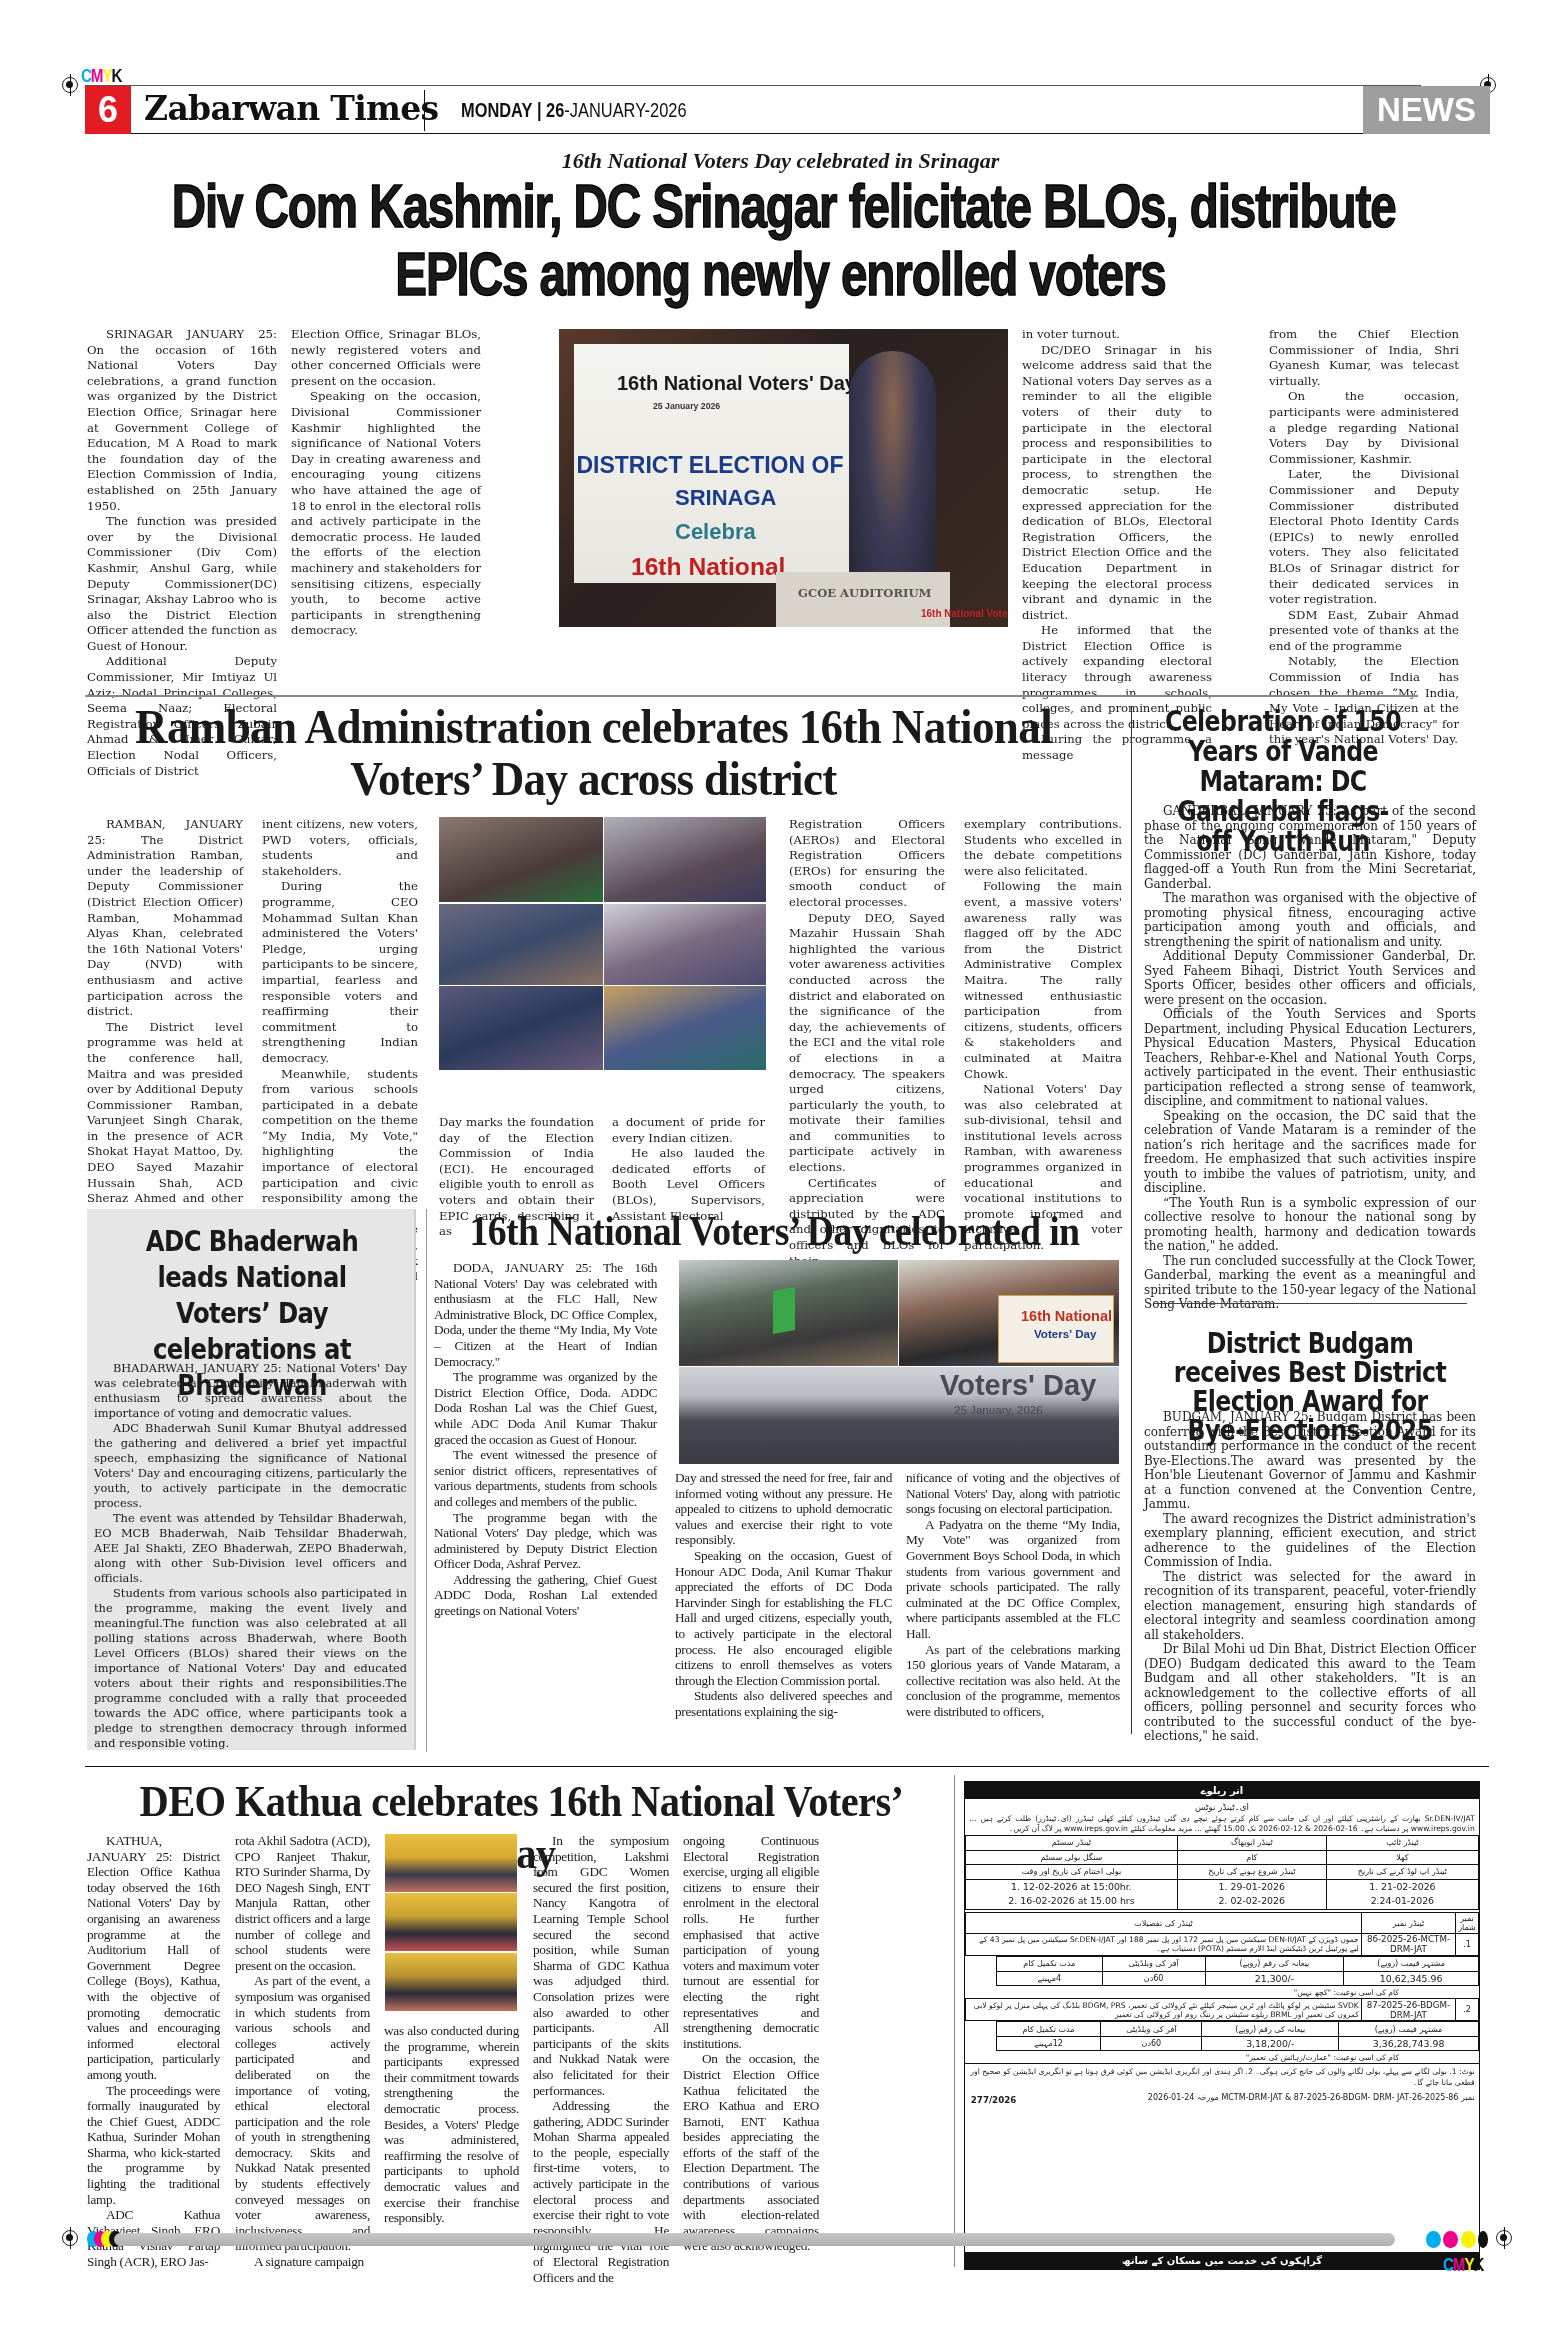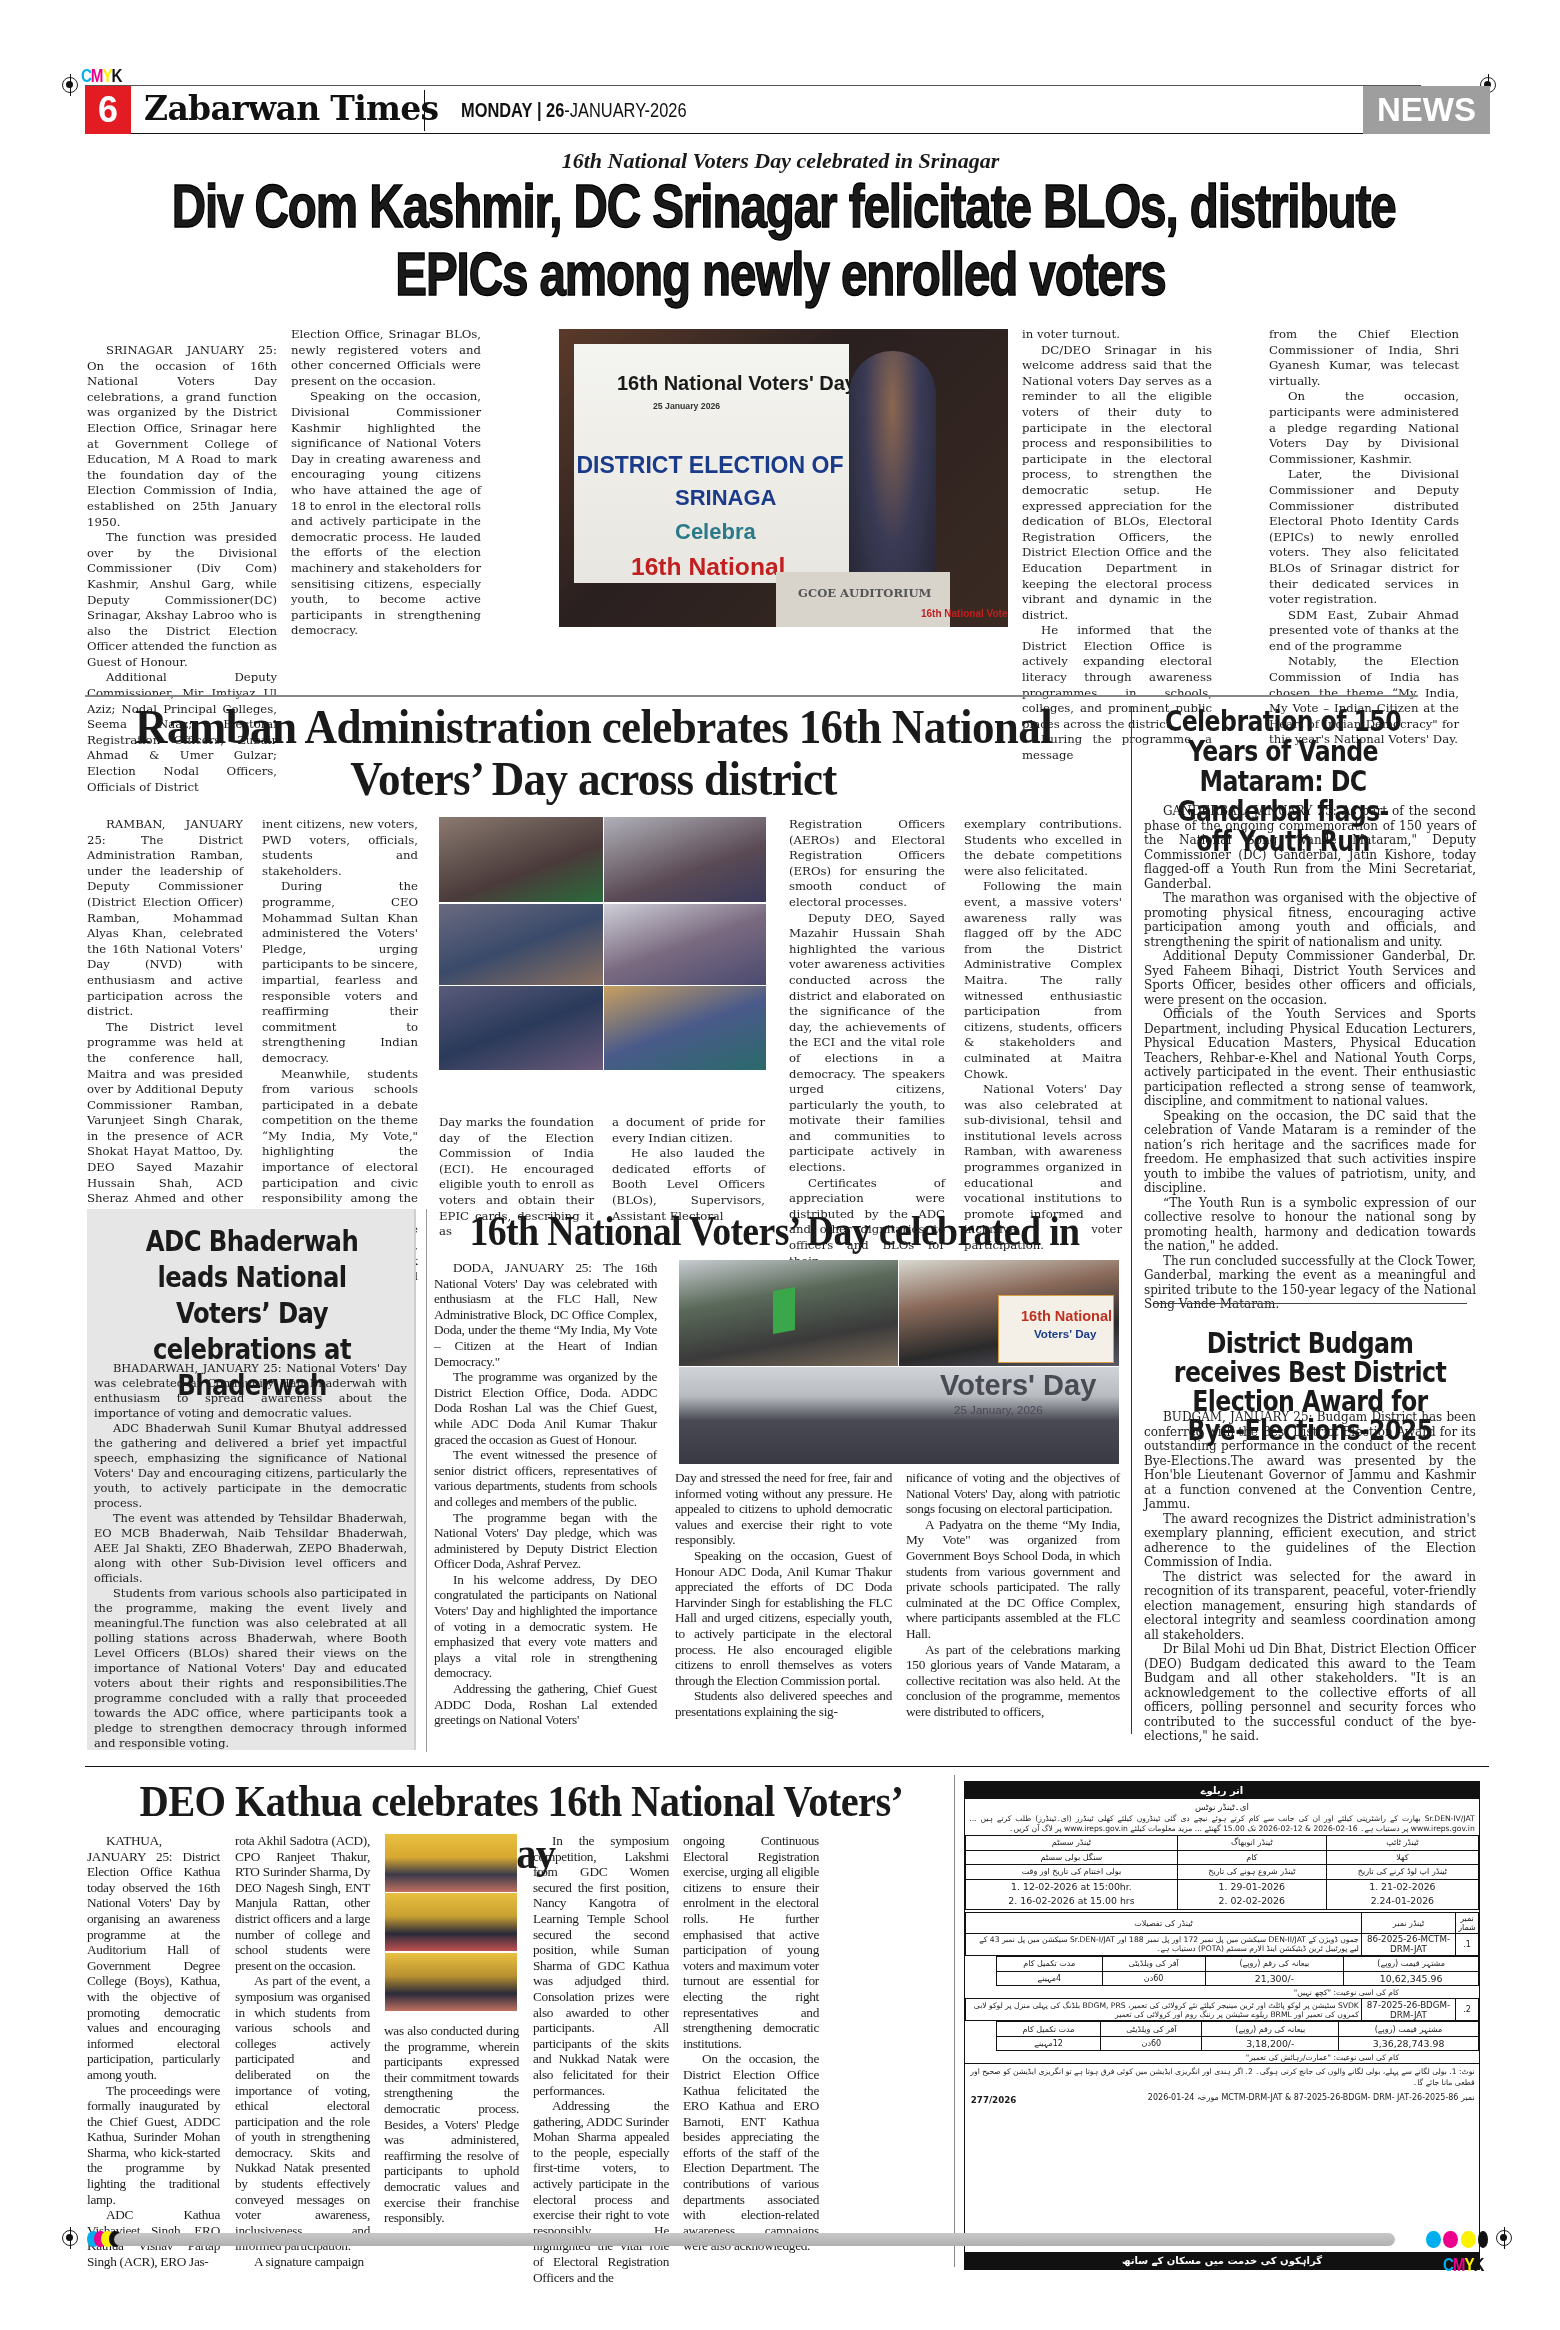--- a/index.html
+++ b/index.html
@@ -72,21 +72,21 @@
   <div class="mast-date">
     <b>MONDAY</b> <b>|</b> <b>26</b><span>-JANUARY-2026</span>
   </div>
   <div class="news-tab">NEWS</div>
 </div>
 
 <div class="abs kicker" style="left:0;width:1561px;top:148px;">16th National Voters Day celebrated in Srinagar</div>
 <div class="abs hl-impact" style="left:0;width:1561px;top:174px;">Div Com Kashmir, DC Srinagar felicitate BLOs, distribute</div>
 <div class="abs hl-impact" style="left:0;width:1561px;top:242px;">EPICs among newly enrolled voters</div>
 
-<div class="col" style="left:87px;top:343px;width:190px;">
+<div class="col" style="left:87px;top:327px;width:190px;">
   <p>SRINAGAR JANUARY 25: On the occasion of 16th National Voters Day celebrations, a grand function was organized by the District Election Office, Srinagar here at Government College of Education, M A Road to mark the foundation day of the Election Commission of India, established on 25th January 1950.</p>
   <p>The function was presided over by the Divisional Commissioner (Div Com) Kashmir, Anshul Garg, while Deputy Commissioner(DC) Srinagar, Akshay Labroo who is also the District Election Officer attended the function as Guest of Honour.</p>
   <p>Additional Deputy Commissioner, Mir Imtiyaz Ul Aziz; Nodal Principal Colleges, Seema Naaz; Electoral Registration Officers, Zubair Ahmad &amp; Umer Gulzar; Election Nodal Officers, Officials of District</p>
 </div>
 <div class="col" style="left:291px;top:327px;width:190px;">
   <p style="text-indent:0">Election Office, Srinagar BLOs, newly registered voters and other concerned Officials were present on the occasion.</p>
   <p>Speaking on the occasion, Divisional Commissioner Kashmir highlighted the significance of National Voters Day in creating awareness and encouraging young citizens who have attained the age of 18 to enrol in the electoral rolls and actively participate in the democratic process. He lauded the efforts of the election machinery and stakeholders for sensitising citizens, especially youth, to become active participants in strengthening democracy.</p>
 </div>
 
 <div class="photo" style="left:559px;top:329px;width:449px;height:298px;background:linear-gradient(135deg,#5a3a2a 0%,#2a2020 40%,#3a2a22 100%);">
@@ -196,21 +196,20 @@
 
 <div class="rule-v" style="left:426px;top:1209px;height:543px;background:#999;width:0.7px;"></div>
 
 <div class="abs hl-cond" style="left:427px;top:1207px;width:695px;font-size:42px;line-height:48px;transform:scaleX(0.9);transform-origin:center top;">16th National Voters’ Day celebrated in Doda</div>
 
 <div class="col cond" style="left:434px;top:1260px;width:223px;font-size:13.3px;">
   <p>DODA, JANUARY 25: The 16th National Voters' Day was celebrated with enthusiasm at the FLC Hall, New Administrative Block, DC Office Complex, Doda, under the theme “My India, My Vote – Citizen at the Heart of Indian Democracy."</p>
   <p>The programme was organized by the District Election Office, Doda. ADDC Doda Roshan Lal was the Chief Guest, while ADC Doda Anil Kumar Thakur graced the occasion as Guest of Honour.</p>
   <p>The event witnessed the presence of senior district officers, representatives of various departments, students from schools and colleges and members of the public.</p>
   <p>The programme began with the National Voters' Day pledge, which was administered by Deputy District Election Officer Doda, Ashraf Pervez.</p>
-  <p>In his welcome address, Dy DEO congratulated the participants on National Voters' Day and highlighted the importance of voting in a democratic system. He emphasized that every vote matters and plays a vital role in strengthening democracy.</p>
   <p>Addressing the gathering, Chief Guest ADDC Doda, Roshan Lal extended greetings on National Voters'</p>
 </div>
 
 <div class="photo" style="left:679px;top:1260px;width:440px;height:204px;">
   <div class="abs" style="left:0;top:0;width:219px;height:106px;background:linear-gradient(170deg,#c8ccd0 0%,#5a6a5a 35%,#3a3a3a 70%,#7a6a5a 100%);"></div>
   <div class="abs" style="left:94px;top:29px;width:22px;height:43px;background:#3aa84a;transform:skewY(-10deg);"></div>
   <div class="abs" style="left:220px;top:0;width:220px;height:106px;background:linear-gradient(170deg,#d8d8d0 0%,#8a6a5a 35%,#2a2a2a 70%,#5a5a6a 100%);"></div>
   <div class="abs" style="left:319px;top:35px;width:116px;height:68px;background:#f4f0e8;border:1.4px solid #d8a040;"></div>
   <div class="lbl" style="left:342px;top:48px;font-size:14.5px;color:#c03020;">16th National</div>
   <div class="lbl" style="left:355px;top:67px;font-size:11.6px;color:#1a3a8a;">Voters' Day</div>

